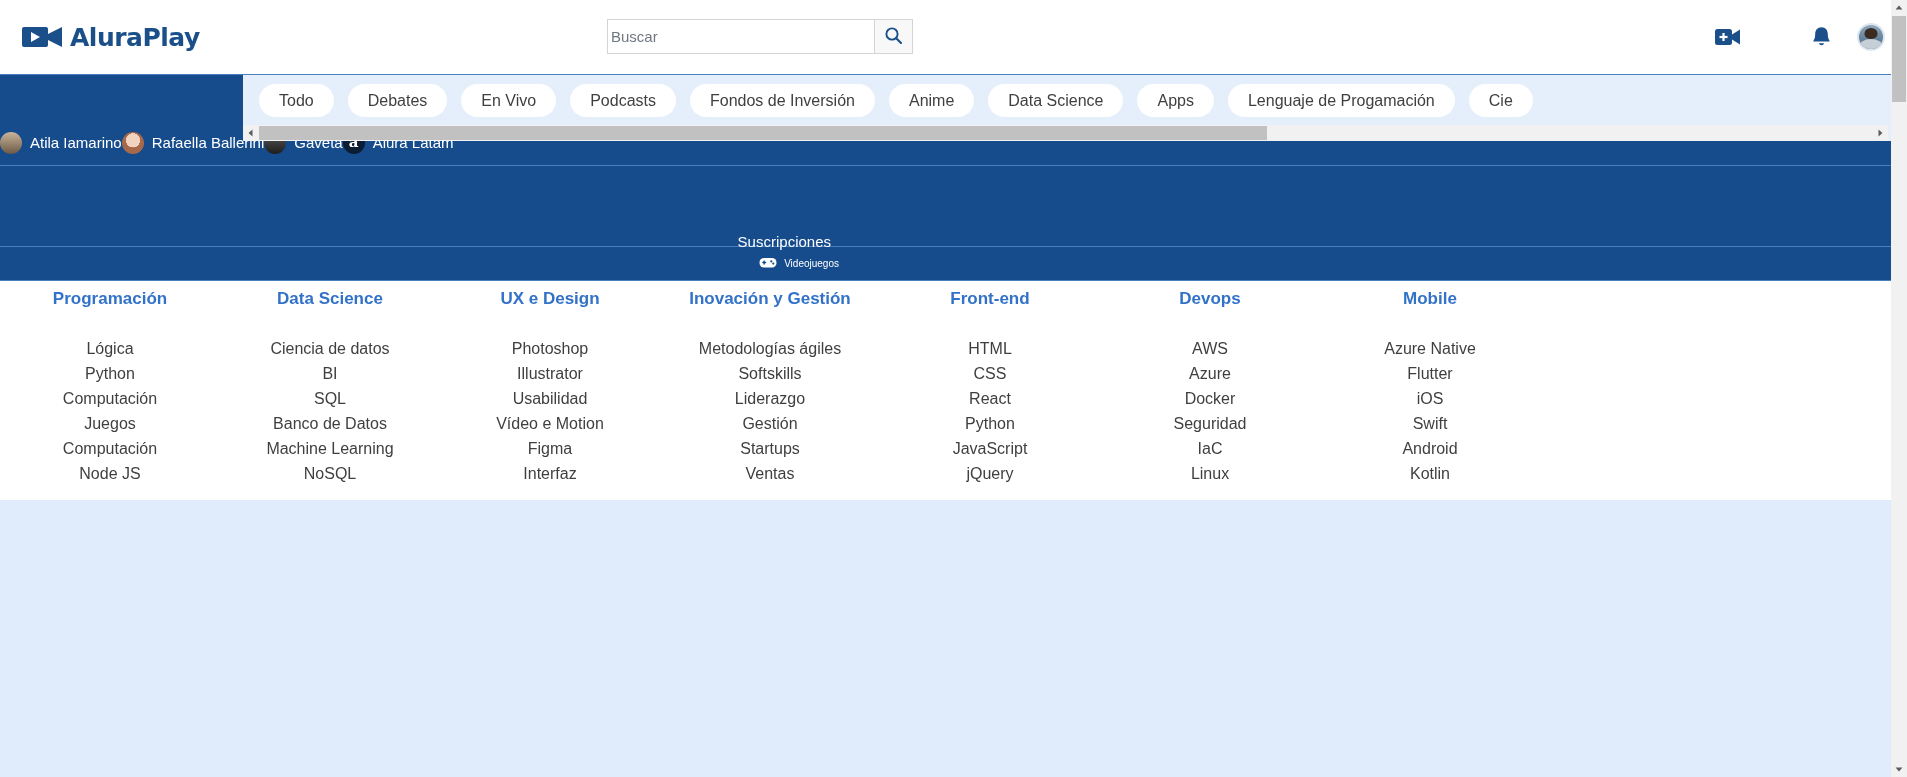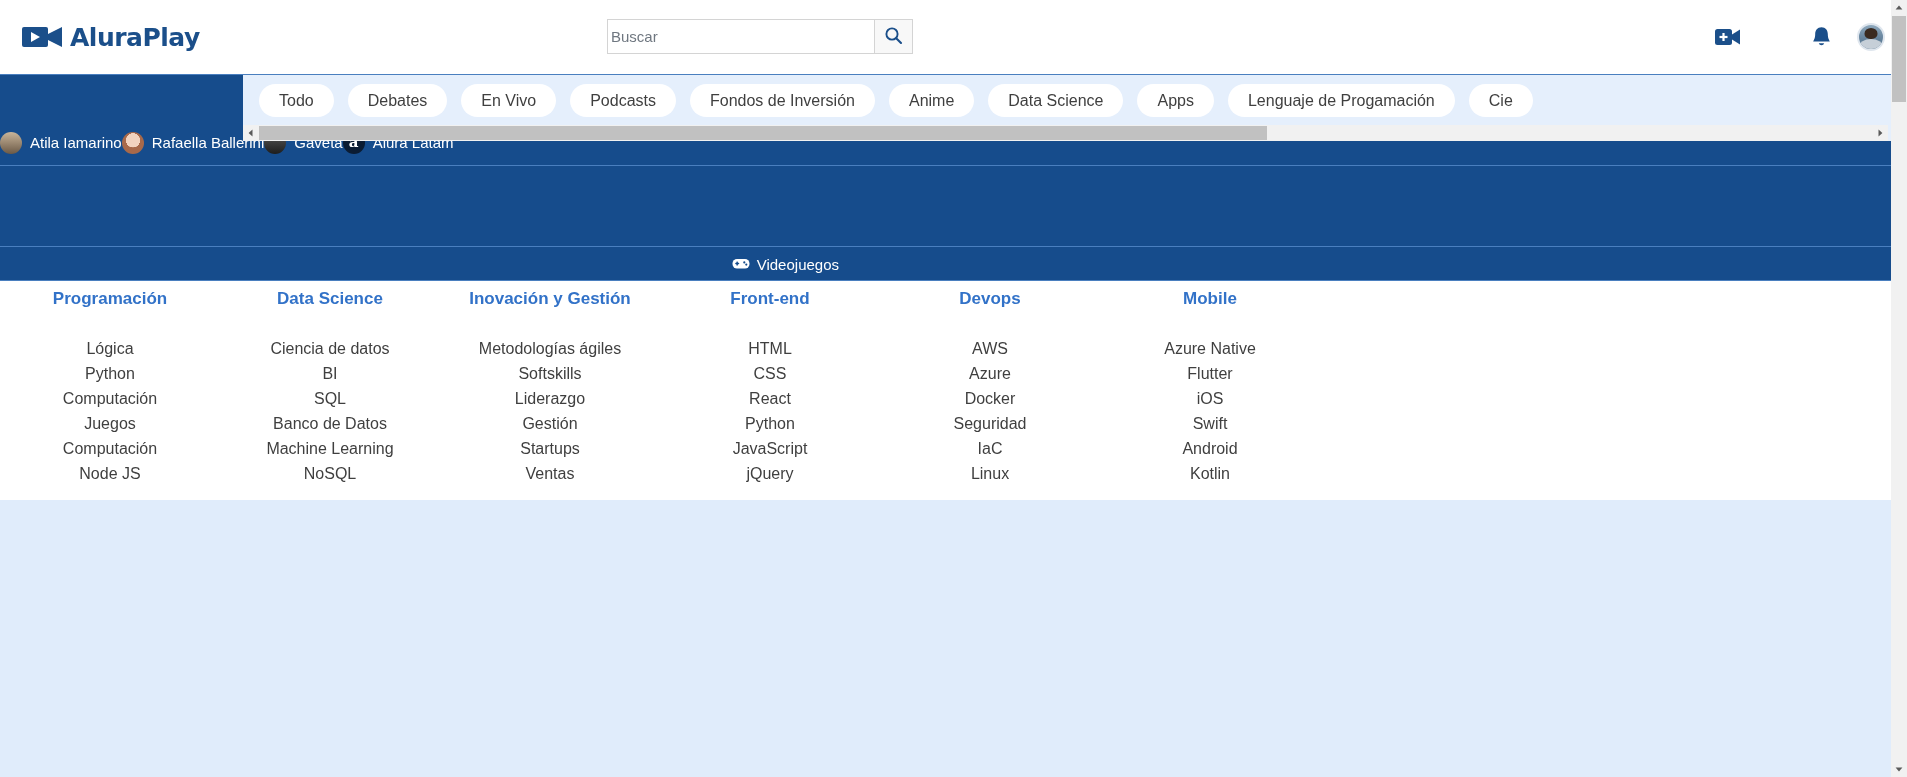--- a/index.html
+++ b/index.html
@@ -270,21 +270,21 @@
   }
   .games-row {
     position: absolute;
     left: 0; top: 182px;
     width: 839px;
     display: flex;
     align-items: center;
     justify-content: flex-end;
     gap: 7px;
     color: #ffffff;
-    font-size: 15px;
+    font-size: 10px;
     cursor: pointer;
   }
 
   
   .footer {
     position: absolute;
     top: 281px; left: 0;
     width: 1717px;
     height: 219px;
     background: #ffffff;
@@ -398,20 +398,21 @@
     <div class="sub-item">
       <span class="sub-avatar av-gaveta"></span>
       <span class="sub-name">Gaveta</span>
     </div>
     <div class="sub-item">
       <span class="sub-avatar av-alura">a</span>
       <span class="sub-name">Alura Latam</span>
     </div>
   </div>
 
+  <div class="sub-section">Suscripciones</div>
 
   <div class="games-row">
     <span>
       <svg width="18" height="13" viewBox="0 0 18 13">
         <rect x="0.5" y="2" width="17" height="9.5" rx="4.5" fill="#ffffff"></rect>
         <rect x="3.2" y="5.7" width="4" height="1.5" rx="0.6" fill="#164c8c"></rect>
         <rect x="4.4" y="4.5" width="1.5" height="4" rx="0.6" fill="#164c8c"></rect>
         <circle cx="12.3" cy="5.4" r="1.1" fill="#164c8c"></circle>
         <circle cx="14.3" cy="7.6" r="1.1" fill="#164c8c"></circle>
       </svg>
@@ -466,20 +467,29 @@
   <div class="fcol">
     <div class="fcol-title">Data Science</div>
     <div class="fcol-item">Ciencia de datos</div>
     <div class="fcol-item">BI</div>
     <div class="fcol-item">SQL</div>
     <div class="fcol-item">Banco de Datos</div>
     <div class="fcol-item">Machine Learning</div>
     <div class="fcol-item">NoSQL</div>
   </div>
 
+  <div class="fcol">
+    <div class="fcol-title">UX e Design</div>
+    <div class="fcol-item">Photoshop</div>
+    <div class="fcol-item">Illustrator</div>
+    <div class="fcol-item">Usabilidad</div>
+    <div class="fcol-item">Vídeo e Motion</div>
+    <div class="fcol-item">Figma</div>
+    <div class="fcol-item">Interfaz</div>
+  </div>
 
   <div class="fcol">
     <div class="fcol-title">Inovación y Gestión</div>
     <div class="fcol-item">Metodologías ágiles</div>
     <div class="fcol-item">Softskills</div>
     <div class="fcol-item">Liderazgo</div>
     <div class="fcol-item">Gestión</div>
     <div class="fcol-item">Startups</div>
     <div class="fcol-item">Ventas</div>
   </div>

